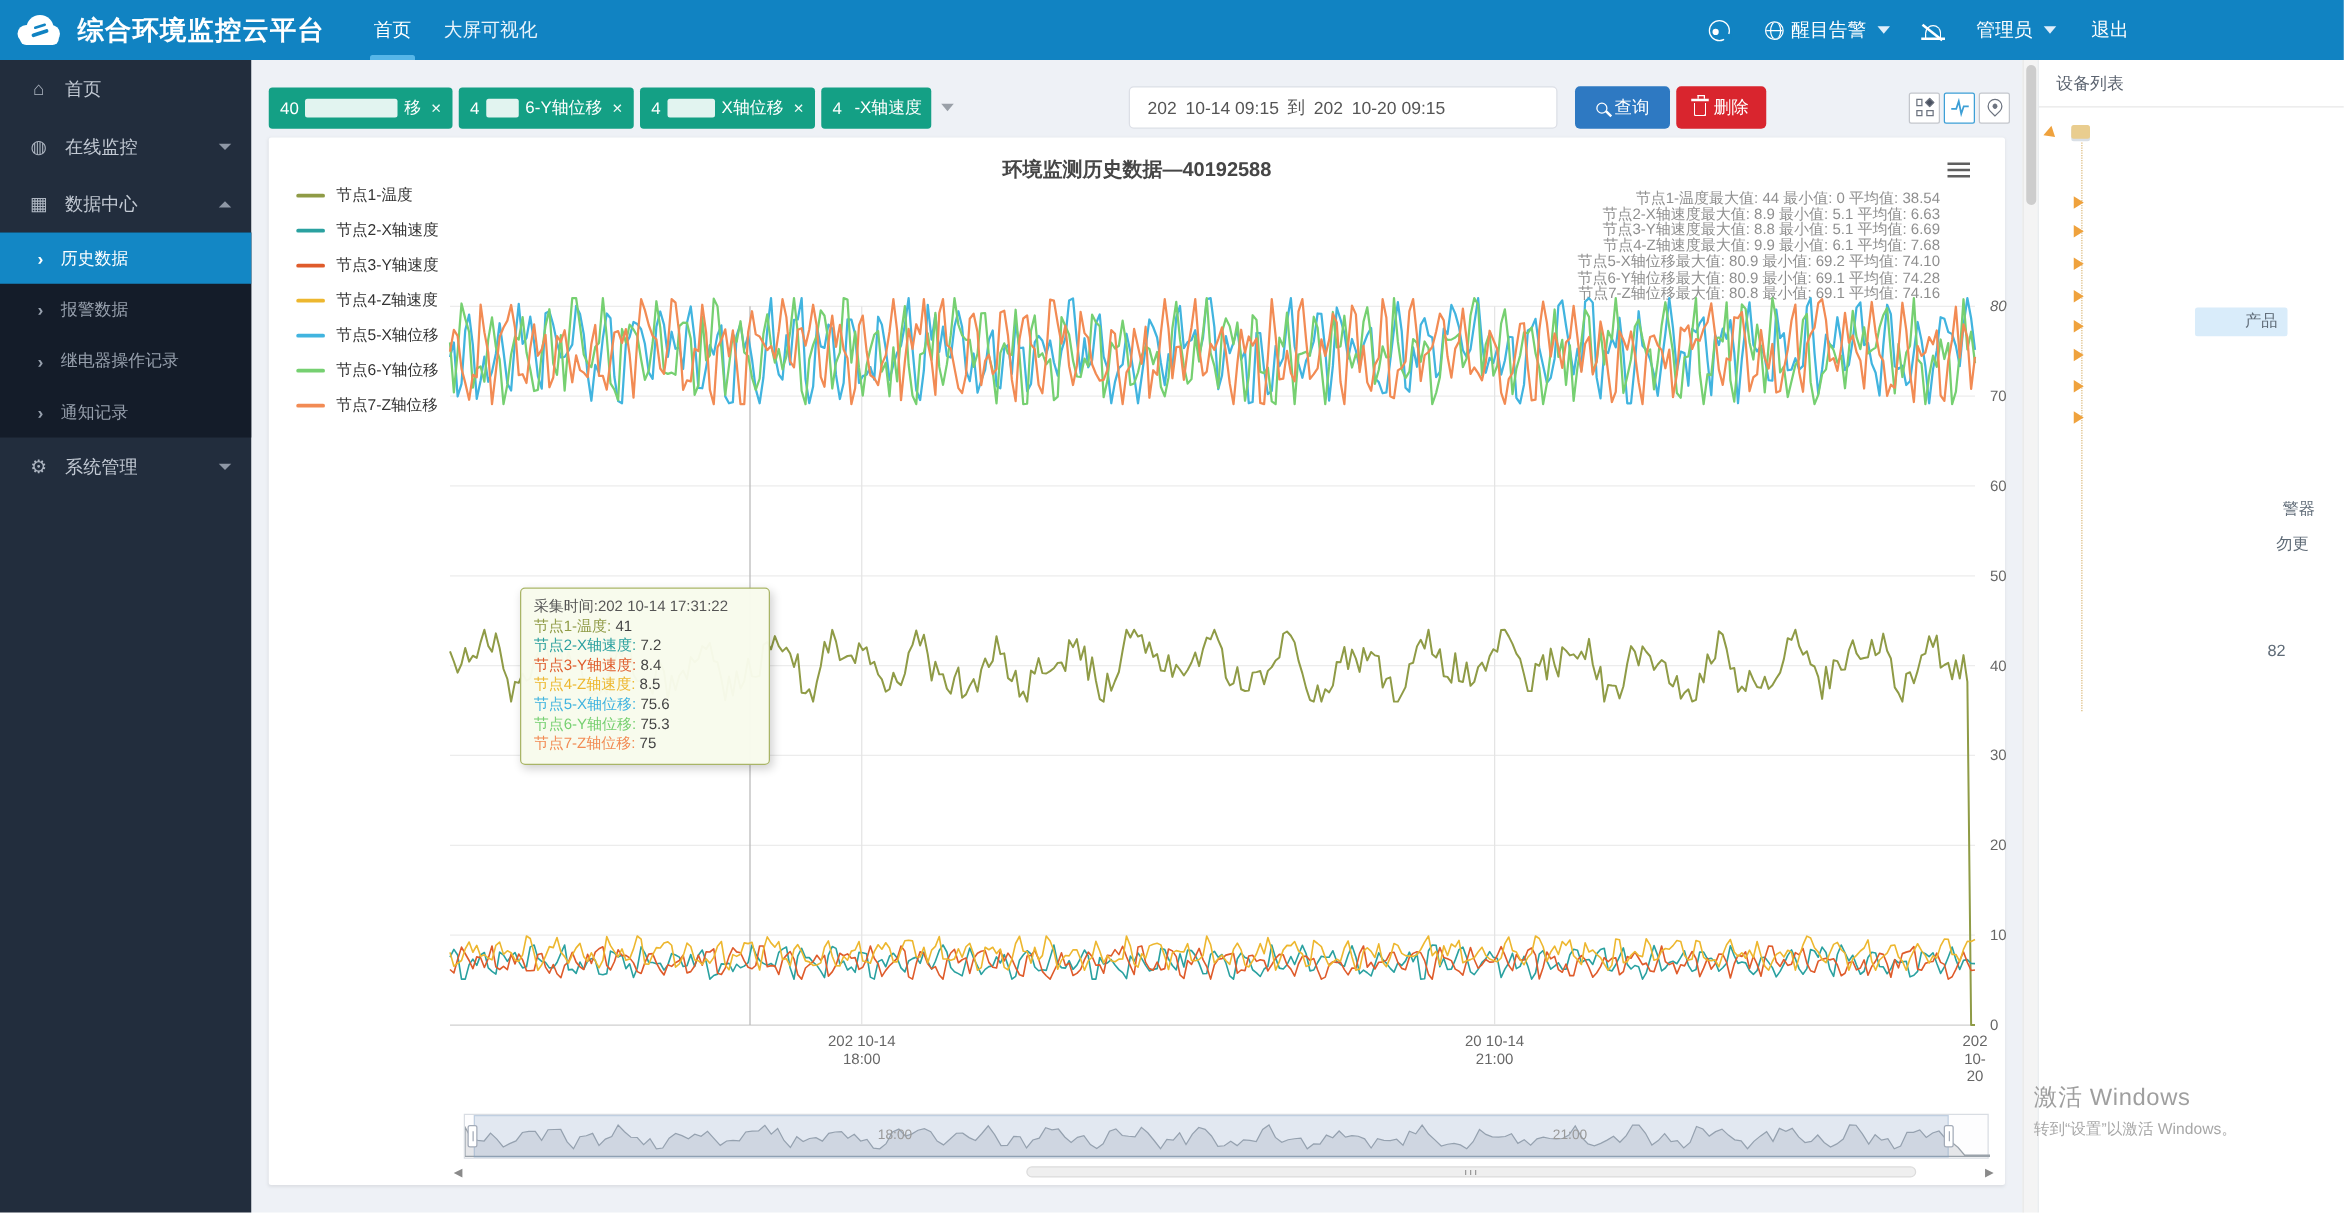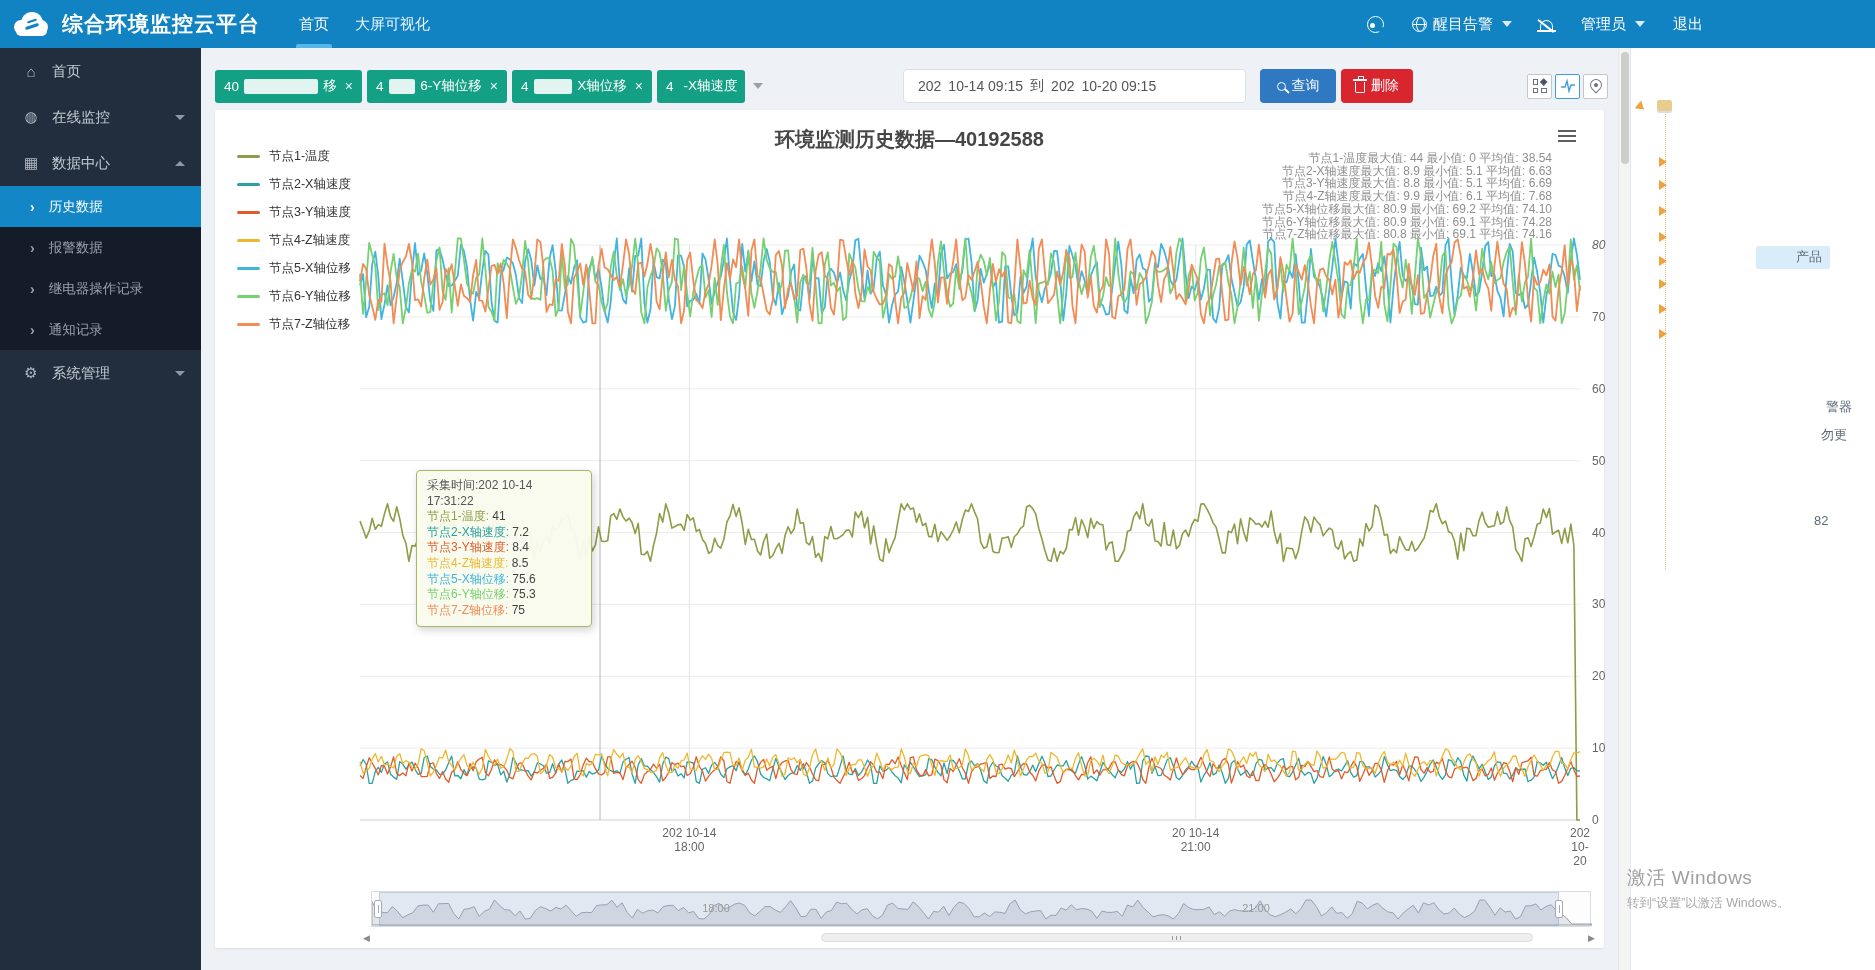--- a/index.html
+++ b/index.html
@@ -70,34 +70,34 @@
   .vt.active { border-color:#3d9fd6; }
   .icon-gridview { width:14px; height:14px; position:relative; }
   .icon-gridview i { position:absolute; width:5.5px; height:5.5px; border:1.2px solid #6d7480; }
   .icon-gridview i:nth-child(1){left:0;top:0;} .icon-gridview i:nth-child(2){right:0;top:0;background:#4a5160;transform:rotate(45deg) scale(.9);}
   .icon-gridview i:nth-child(3){left:0;bottom:0;} .icon-gridview i:nth-child(4){right:0;bottom:0;}
   .icon-pin { width:12px; height:12px; border:1.5px solid #6d7480; border-radius:50% 50% 50% 0; transform:rotate(-45deg); position:relative; margin-top:-2px; }
   .icon-pin::after { content:""; position:absolute; width:4px; height:4px; border-radius:50%; background:#6d7480; left:2.5px; top:2.5px; }
 
   
   .card { position:absolute; left:14px; top:62px; width:1389px; height:838px; background:#fff; border-radius:2px; box-shadow:0 1px 3px rgba(0,0,0,.08); }
-  .chart-title { position:absolute; left:0; right:0; top:16px; text-align:center; font-size:20px; font-weight:bold; color:#464646; }
+  .chart-title { position:absolute; left:0; right:0; top:16px; text-align:center; font-size:16px; font-weight:bold; color:#464646; }
   .icon-burger { position:absolute; right:28px; top:20px; width:18px; height:13px; cursor:pointer; }
   .icon-burger i { display:block; height:2px; background:#5f5f5f; margin-bottom:3px; }
   .legend { position:absolute; left:22px; top:32px; }
   .lg-row { display:flex; align-items:center; height:28px; cursor:pointer; }
   .lg-mark { width:23px; height:3px; border-radius:2px; margin-right:9px; }
   .lg-label { font-size:12.5px; color:#333; }
   .stats { position:absolute; right:52px; top:42px; text-align:right; font-size:12px; color:#8f8f8f; line-height:12.7px; }
   .plot-wrap { position:absolute; left:145px; top:135px; width:1220px; height:575px; }
   .plot-wrap svg { overflow:visible; }
   .ylabels div { position:absolute; left:1377px; font-size:12px; color:#666; }
   .xlab { position:absolute; transform:translateX(-50%); text-align:center; font-size:12px; color:#666; line-height:14px; top:716px; }
   
-  .tooltip { position:absolute; left:201px; top:360px; width:176px; background:rgba(248,251,236,.97);
+  .tooltip { position:absolute; left:201px; top:360px; width:200px; background:rgba(248,251,236,.97);
     border:1px solid #a9b567; border-radius:4px; box-shadow:2px 3px 8px rgba(0,0,0,.18);
     padding:7px 10px 8px; font-size:12px; line-height:15.6px; color:#444; z-index:5; }
   .tooltip .tt-time { color:#555; }
   .tt-row b { font-weight:normal; }
   
   .dz { position:absolute; left:156px; top:781px; width:1220px; height:36px; border:1px solid #d9dde3; background:#fdfdfe; }
   .dz-sel { position:absolute; left:7px; top:0; width:1180px; height:34px; background:rgba(130,160,196,.22); border:1px solid rgba(130,160,196,.35); }
   .dz-handle { position:absolute; top:8px; width:8px; height:18px; background:#fff; border:1px solid #a3abb8; border-radius:2px; cursor:ew-resize; z-index:3; }
   .dz-handle::after { content:""; position:absolute; left:3px; top:4px; bottom:4px; width:1px; background:#a3abb8; }
   .dz-label { position:absolute; top:10px; font-size:11px; color:#9a9a9a; transform:translateX(-50%); }
@@ -400,20 +400,21 @@
       </div>
     </div>
   </div>
 </div>
 
 <div class="vscroll">
   <div class="vs-thumb"></div>
 </div>
 
 <aside class="panel">
+  <div class="panel-title">设备列表</div>
   <div class="tree" id="tree">
     <div class="tree-line"></div>
     <div class="tree-root-arrow"></div>
     <div class="tree-root-icon"></div>
   <div class="tree-arrow" style="top: 71px;"></div>
       <div class="tree-arrow" style="top: 94px;"></div>
       <div class="tree-arrow" style="top: 120px;"></div>
       <div class="tree-arrow" style="top: 146px;"></div>
       <div class="tree-arrow" style="top: 170px;"></div>
       <div class="tree-arrow" style="top: 193px;"></div>

